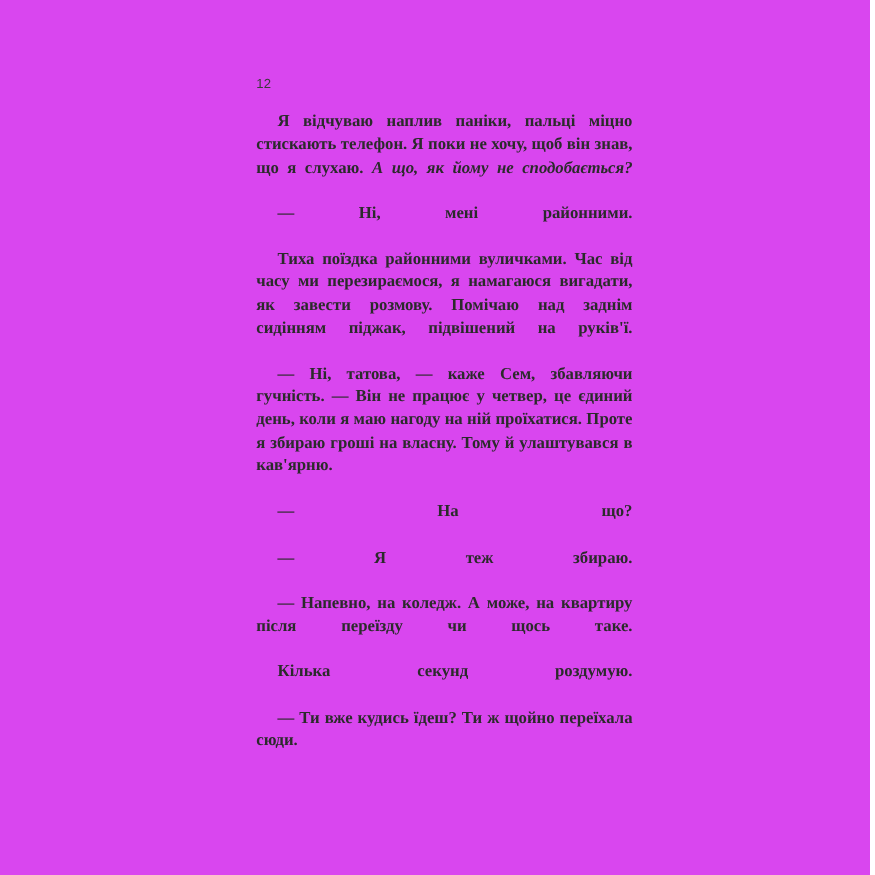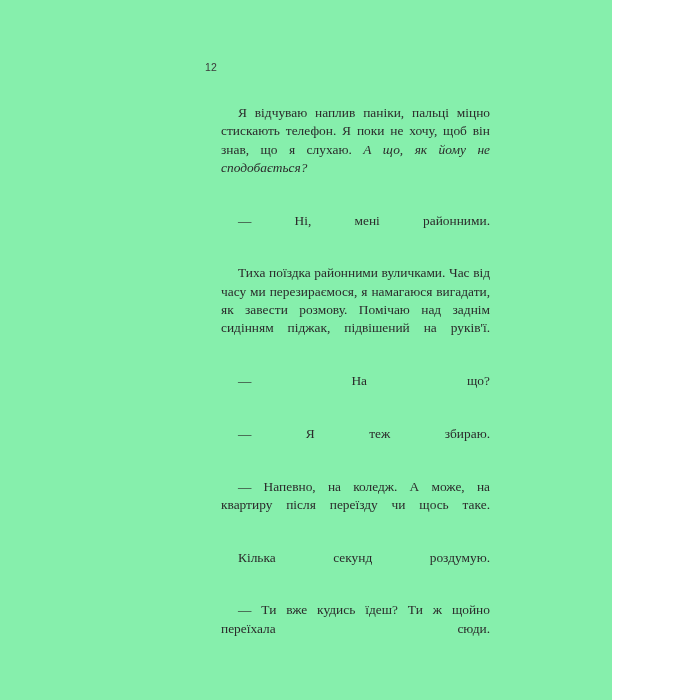--- a/index.html
+++ b/index.html
@@ -10,23 +10,23 @@
     width: 700px;
     height: 700px;
     background: #ffffff;
     font-family: "Liberation Serif", "DejaVu Serif", serif;
     color: #2b2b2b;
     overflow: hidden;
   }
 
   .page {
     position: relative;
-    width: 612px;
+    width: 696px;
     height: 700px;
-    background: #86efac;
+    background: #d946ef;
   }
 
   .page-number {
     position: absolute;
     left: 205px;
     top: 60px;
     font-family: "Liberation Sans", "DejaVu Sans", sans-serif;
     font-size: 10.5px;
     line-height: 14px;
     color: #3a3a3a;
@@ -34,29 +34,30 @@
   }
 
   .text-block {
     position: absolute;
     left: 205px;
     top: 88px;
     width: 301px;
   }
 
   p.para {
-    margin: 16px;
+    margin: 0;
     font-size: 13.4px;
     line-height: 18.35px;
     text-align: justify;
     text-justify: inter-word;
     hyphens: manual;
     -webkit-hyphens: manual;
     color: #2b2b2b;
     text-indent: 17px;
+    font-weight: bold;
   }
 
   
   p.para::after {
     content: "";
     display: inline-block;
     width: 100%;
   }
 
   em.it {
@@ -67,20 +68,21 @@
 <body>
 
 <div class="page">
 
   <div class="page-number">12</div>
 
   <div class="text-block">
       <p class="para"><span>Я відчуваю наплив паніки, пальці міцно стискають телефон. Я поки не хочу, щоб він знав, що я слухаю. </span><em class="it">А що, як йому не сподобається?</em></p>
       <p class="para"><span>— Ні, мені районними.</span></p>
       <p class="para"><span>Тиха поїздка районними вуличками. Час від часу ми перезираємося, я намагаюся вигадати, як завести розмову. Помічаю над заднім сидінням піджак, підвішений на руків'ї.</span></p>
+      <p class="para"><span>— Ні, татова, — каже Сем, збавляючи гучність. — Він не працює у четвер, це єдиний день, коли я маю нагоду на ній проїхатися. Проте я збираю гроші на власну. Тому й улаштувався в кав'ярню.</span></p>
       <p class="para"><span>— На що?</span></p>
       <p class="para"><span>— Я теж збираю.</span></p>
       <p class="para"><span>— Напевно, на коледж. А може, на квартиру після переїзду чи щось таке.</span></p>
       <p class="para"><span>Кілька секунд роздумую.</span></p>
       <p class="para"><span>— Ти вже кудись їдеш? Ти ж щойно переїхала сюди.</span></p>
     </div>
 
 </div>
 
 </body></html>

